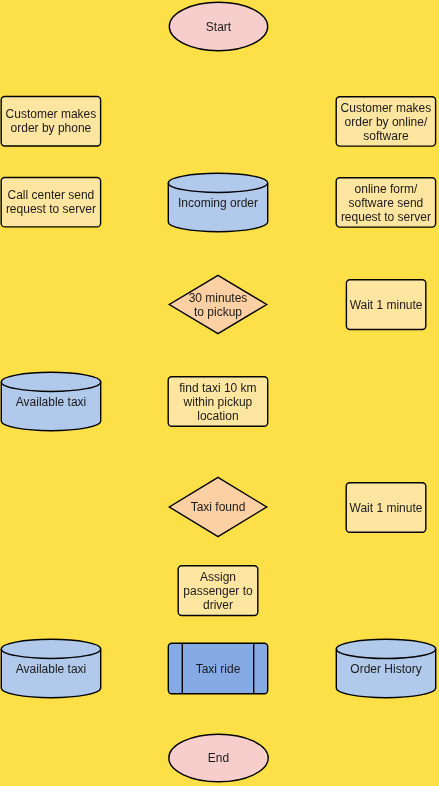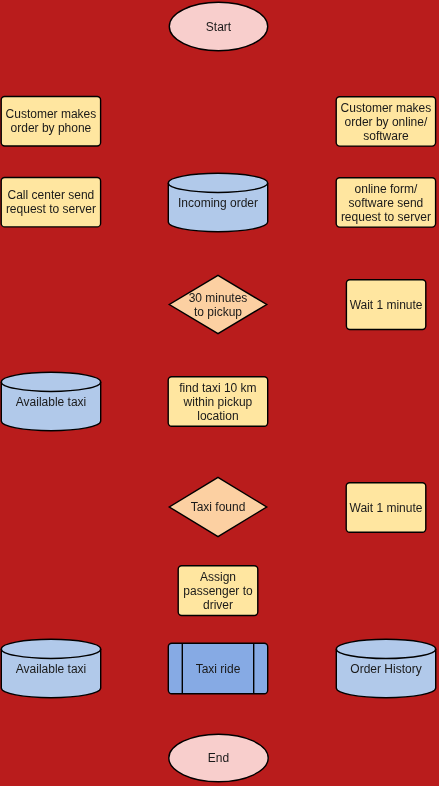--- a/index.html
+++ b/index.html
@@ -1,17 +1,17 @@
 <!DOCTYPE html>
 <html><head>
 <meta charset="utf-8">
 <style>
   html,body{margin:0;padding:0;background:#000000;}
   body{width:439px;height:786px;overflow:hidden;font-family:"Liberation Sans",sans-serif;}
-  #stage{position:relative;width:439px;height:786px;background:#b91c1c;text-align:center;}
+  #stage{position:relative;width:439px;height:786px;background:#fde047;text-align:center;}
   #canvas{position:absolute;left:0;top:0;}
   .node-label{font-family:"Liberation Sans",sans-serif;font-size:12px;fill:#1a1a1a;}
 </style>
 </head>
 <body>
 
 <div id="stage">
   <svg id="canvas" width="439" height="786">
       <g>
         <ellipse cx="218.5" cy="26.5" rx="49.2" ry="24.2" fill="#f8cecc" stroke="#000000" stroke-width="1.4"></ellipse>

